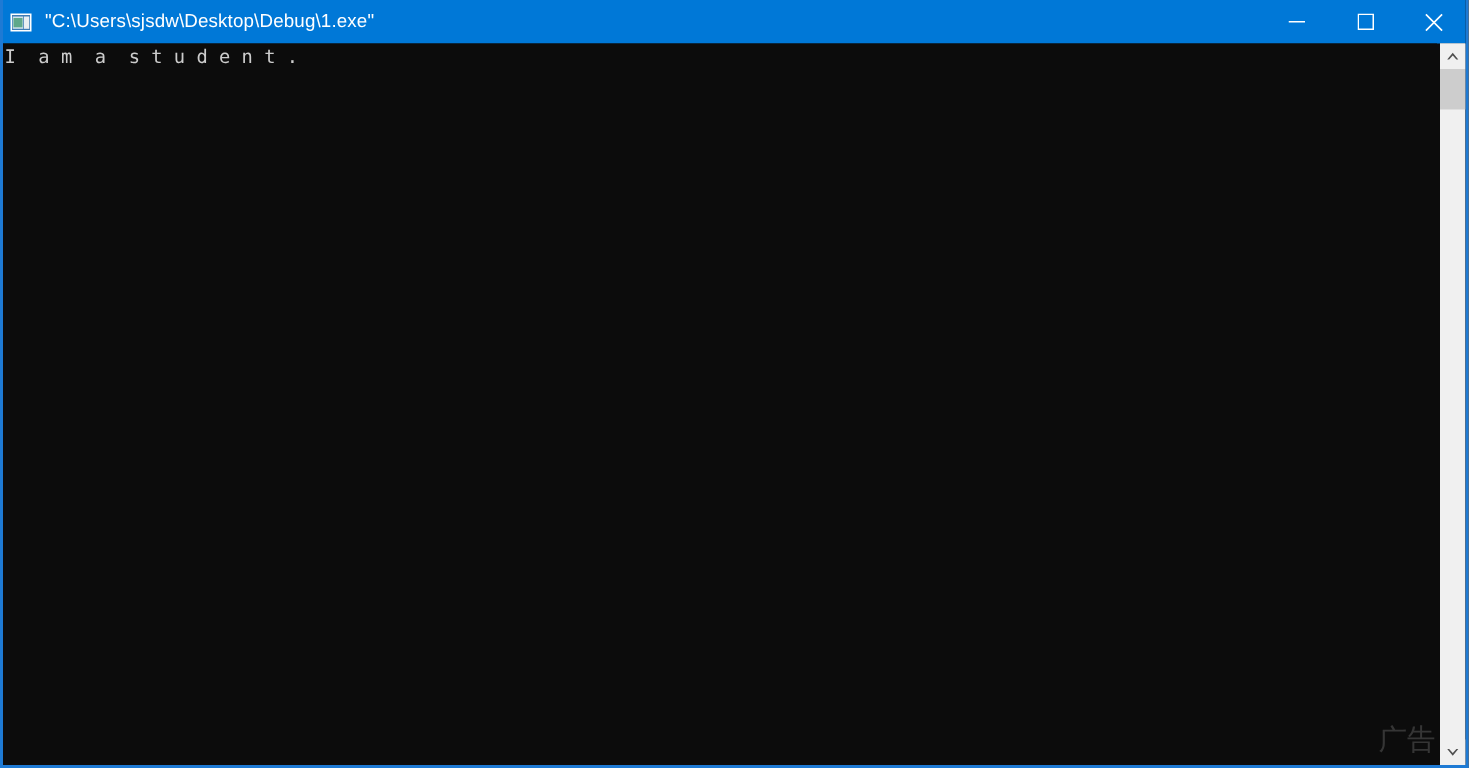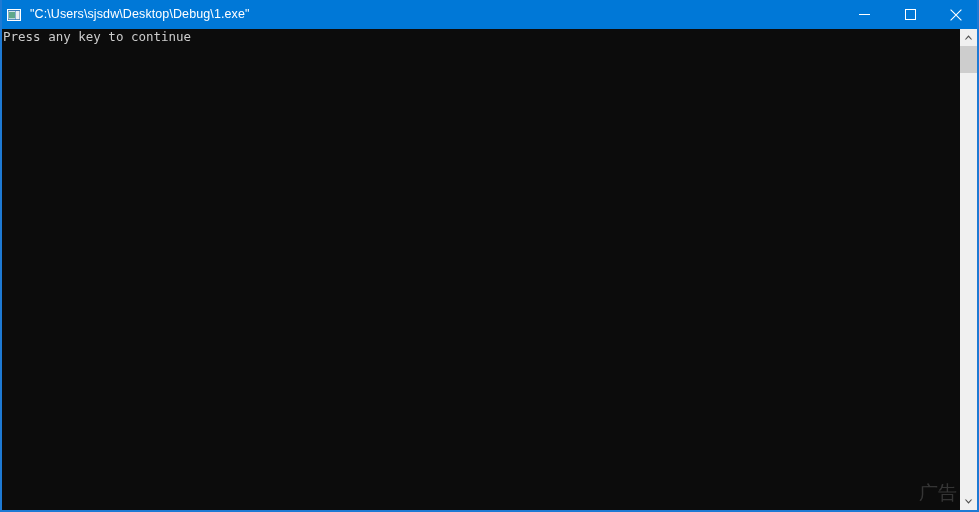--- a/index.html
+++ b/index.html
@@ -168,21 +168,21 @@
       </svg>
     </div>
     <div class="win-btn" id="btn-close">
       <svg width="12" height="12" viewBox="0 0 12 12" xmlns="http://www.w3.org/2000/svg">
         <path d="M0.6 0.6 L11.4 11.4 M11.4 0.6 L0.6 11.4" stroke="#ffffff" stroke-width="1.1" fill="none"></path>
       </svg>
     </div>
   </div>
 
   <div id="console">
-    <div class="console-line">Press any key to continue</div>
+    <div class="console-line" id="line-1">I  a m  a  s t u d e n t .</div>
   </div>
 
   <div id="scrollbar">
     <div class="sb-arrow" id="sb-up">
       <svg width="9" height="7" viewBox="0 0 9 7" xmlns="http://www.w3.org/2000/svg">
         <path d="M4.5 1.2 L8.2 5.6 L6.9 5.6 L4.5 3.0 L2.1 5.6 L0.8 5.6 Z" fill="#505050"></path>
       </svg>
     </div>
     <div id="sb-thumb"></div>
     <div class="sb-arrow" id="sb-down">

